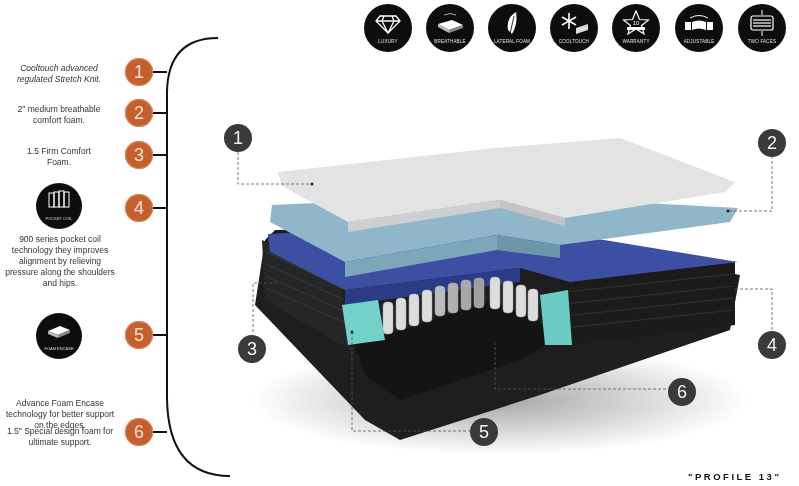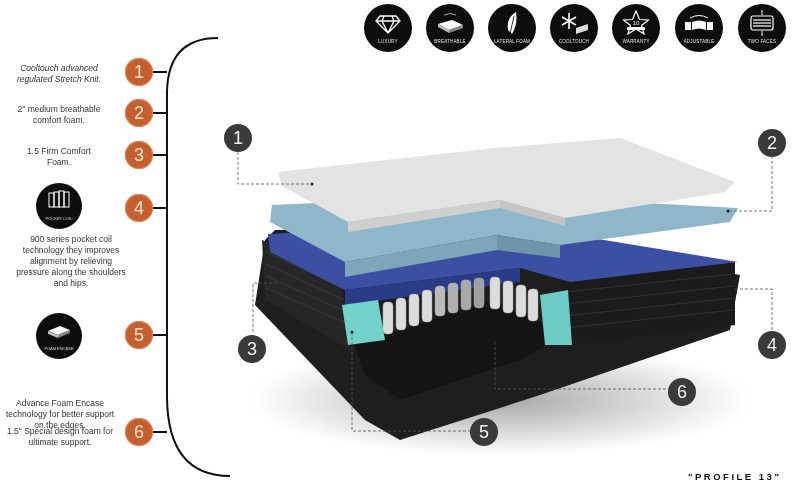--- a/index.html
+++ b/index.html
@@ -110,21 +110,21 @@
   <svg width="24" height="22" viewBox="0 0 24 22">
     <g fill="none" stroke="#fff" stroke-width="1">
         <rect x="2" y="4" width="5" height="14"></rect>
         <rect x="7" y="3" width="5" height="15"></rect>
         <rect x="12" y="2" width="5" height="16"></rect>
         <rect x="17" y="3" width="5" height="15"></rect>
       </g>
   </svg>
   <div class="lbl">POCKET COIL</div>
 </div>
-<div class="desc" style="left:15px;top:234px;width:112px;">900 series pocket coil technology they improves alignment by relieving pressure along the shoulders and hips.</div>
+<div class="desc" style="left:4px;top:234px;width:112px;">900 series pocket coil technology they improves alignment by relieving pressure along the shoulders and hips.</div>
 <div class="obadge" style="left:125px;top:194px;">4</div>
 
 <div class="cicon" style="left:36px;top:313px;">
   <svg width="24" height="22" viewBox="0 0 24 22">
     <path d="M1 12 L13 7 L23 11 L11 16 Z" fill="#fff"></path>
       <path d="M1 12 L1 15 L11 19 L11 16 Z" fill="#bbb"></path>
       <path d="M11 16 L23 11 L23 14 L11 19 Z" fill="#888"></path>
   </svg>
   <div class="lbl">FOAM ENCASE</div>
 </div>

